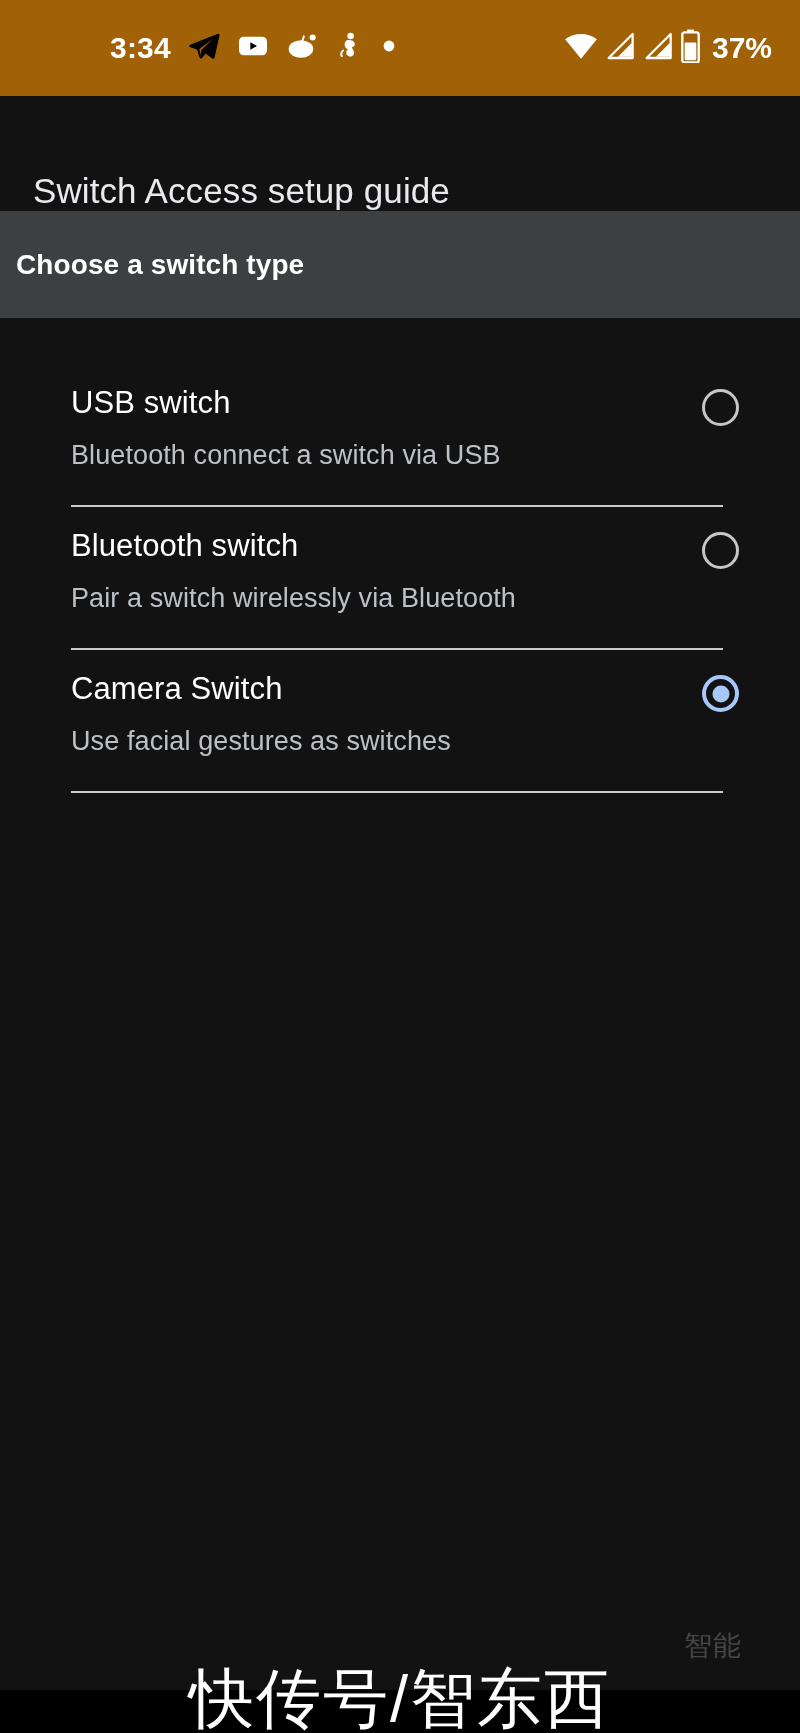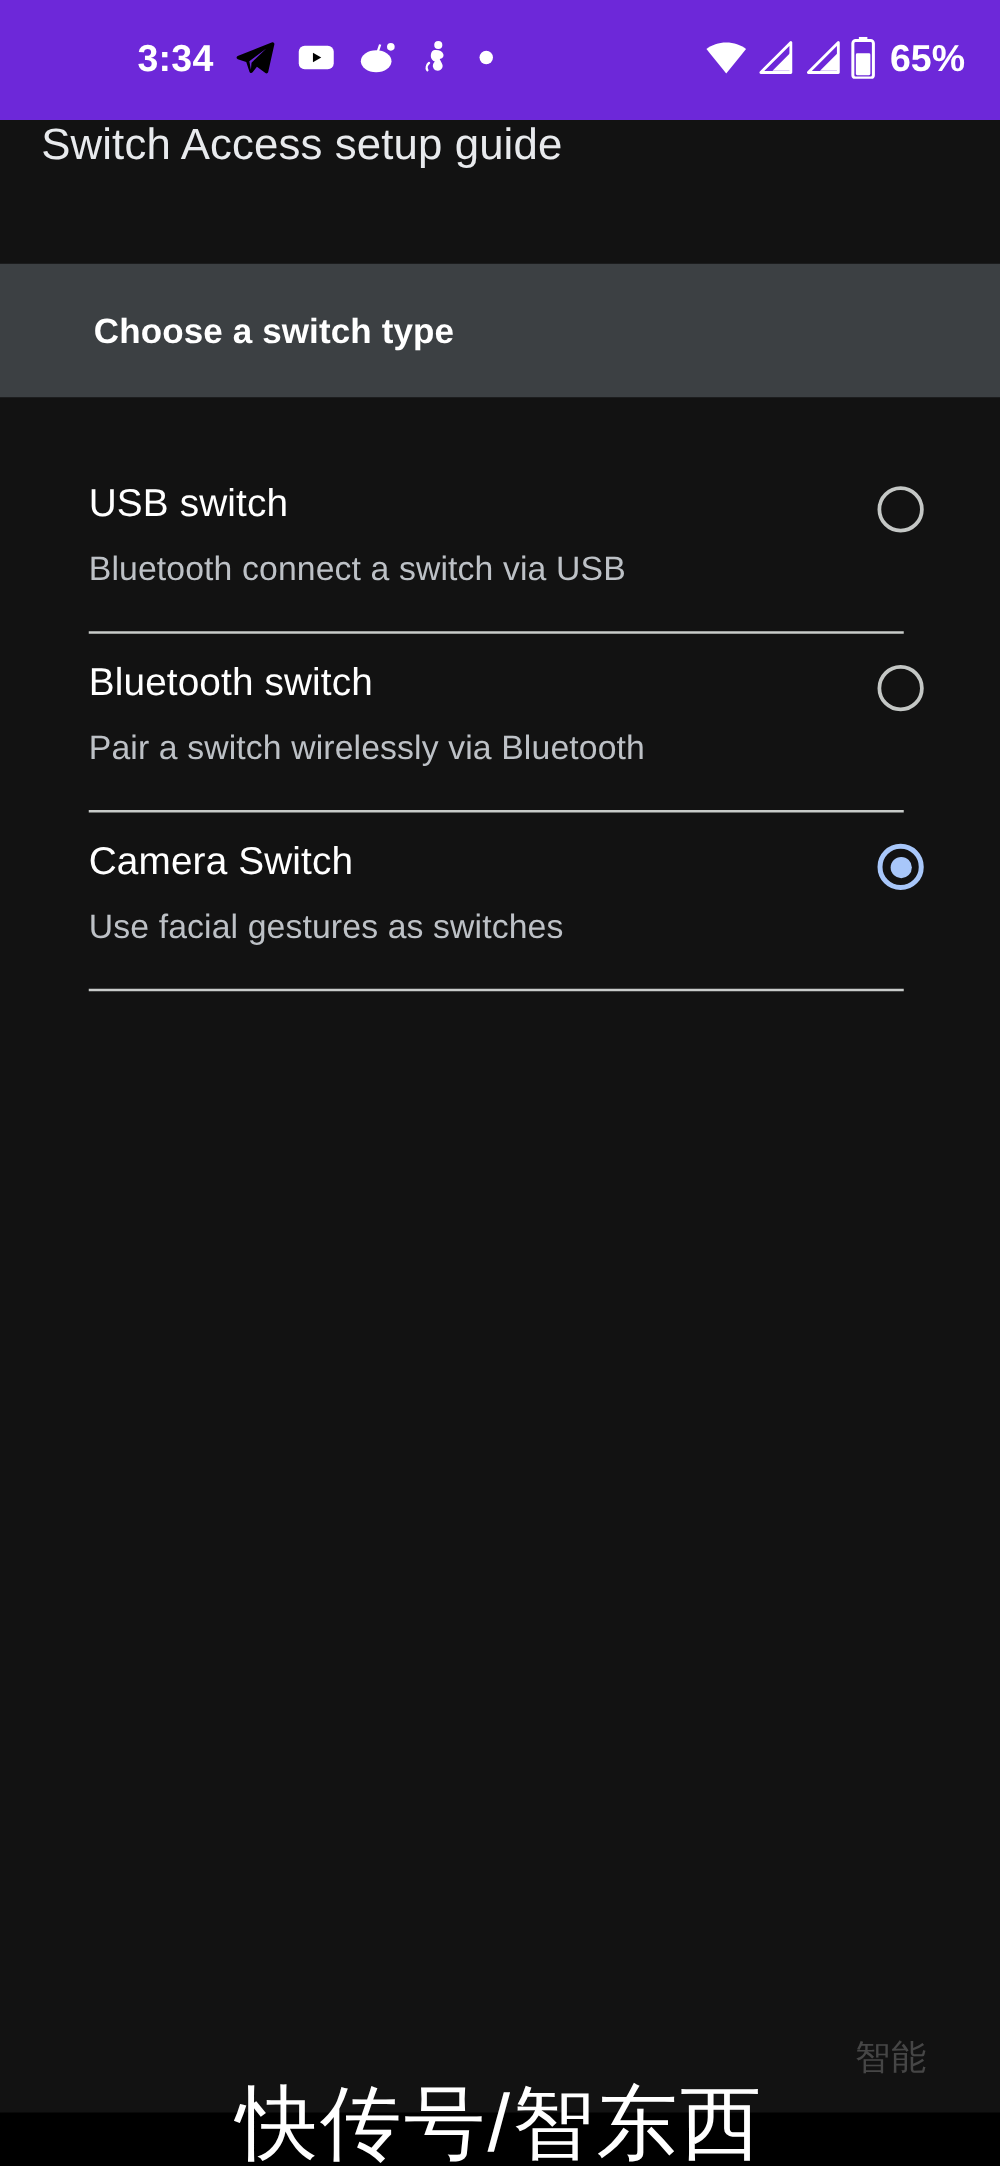--- a/index.html
+++ b/index.html
@@ -19,21 +19,21 @@
     width: 800px;
     height: 1733px;
     background: #121212;
     display: flex;
     flex-direction: column;
   }
 
   
   .status-bar {
     height: 96px;
-    background: #6d28d9;
+    background: #a16207;
     display: flex;
     align-items: center;
     justify-content: space-between;
     padding: 0 28px 0 0;
     flex: 0 0 auto;
   }
   .status-left {
     display: flex;
     align-items: center;
     gap: 17px;
@@ -58,21 +58,21 @@
     margin-left: 5px;
     line-height: 1;
   }
   .sicon { display: block; }
 
   
   .title-bar {
     background: #121212;
     height: 115px;
     display: flex;
-    align-items: flex-start;
+    align-items: flex-end;
     flex: 0 0 auto;
   }
   .title-text {
     color: #e8eaed;
     font-size: 35px;
     font-weight: 400;
     padding-left: 33px;
     letter-spacing: 0.1px;
   }
 
@@ -81,23 +81,22 @@
     background: #3c4043;
     height: 107px;
     display: flex;
     align-items: center;
     flex: 0 0 auto;
   }
   .section-band-text {
     color: #ffffff;
     font-size: 28px;
     font-weight: 700;
-    padding-left: 36px;
+    padding-left: 16px;
     letter-spacing: 0.1px;
-    margin-left: 39px;
   }
 
   
   .option-list {
     flex: 1 1 auto;
     background: #121212;
     padding-top: 46px;
     overflow: hidden;
   }
   .option-row {
@@ -279,21 +278,21 @@
             <path d="M21 9.5V20H10.5z" fill="#fff"></path>
           </svg>
       </span>
       <span class="sicon">
         <svg width="21" height="34" viewBox="0 0 14 24">
           <rect x="4.6" y="0.4" width="4.8" height="2.2" fill="#fff"></rect>
           <rect x="1.2" y="2.4" width="11.6" height="21.2" rx="1.6" fill="none" stroke="#fff" stroke-width="1.7"></rect>
           <rect x="2.9" y="9.6" width="8.2" height="12.4" rx="0.8" fill="#fff"></rect>
         </svg>
       </span>
-      <span class="status-battery-pct">65%</span>
+      <span class="status-battery-pct">37%</span>
     </div>
   </div>
 
   <div class="title-bar">
     <div class="title-text">Switch Access setup guide</div>
   </div>
 
   <div class="section-band">
     <div class="section-band-text">Choose a switch type</div>
   </div>

